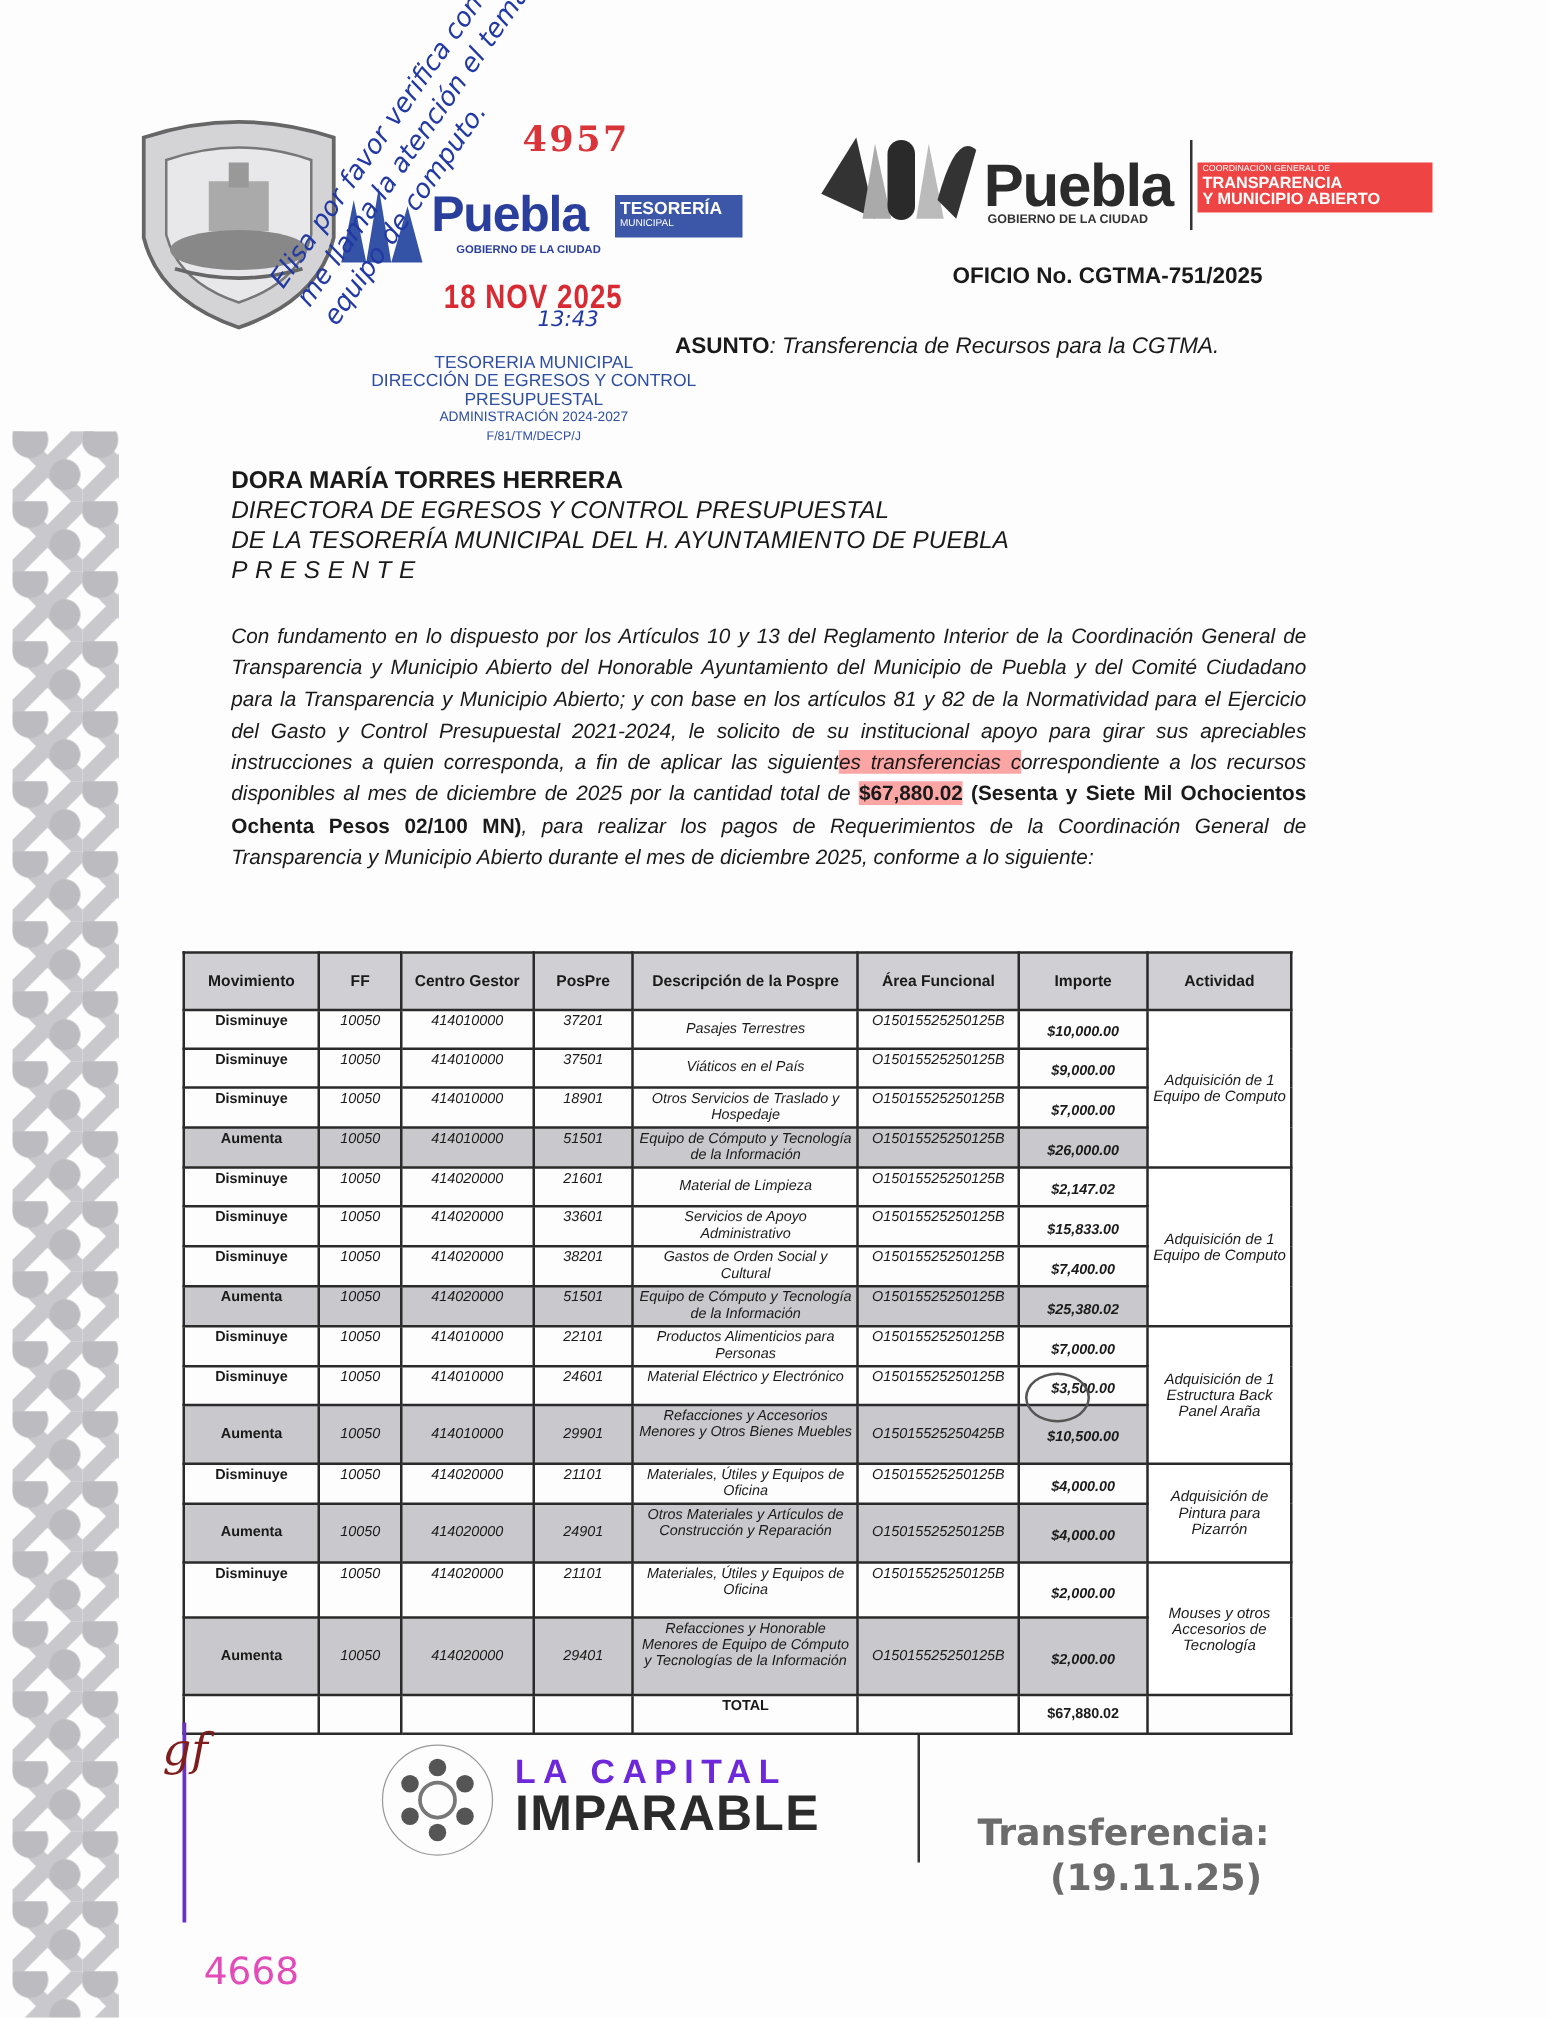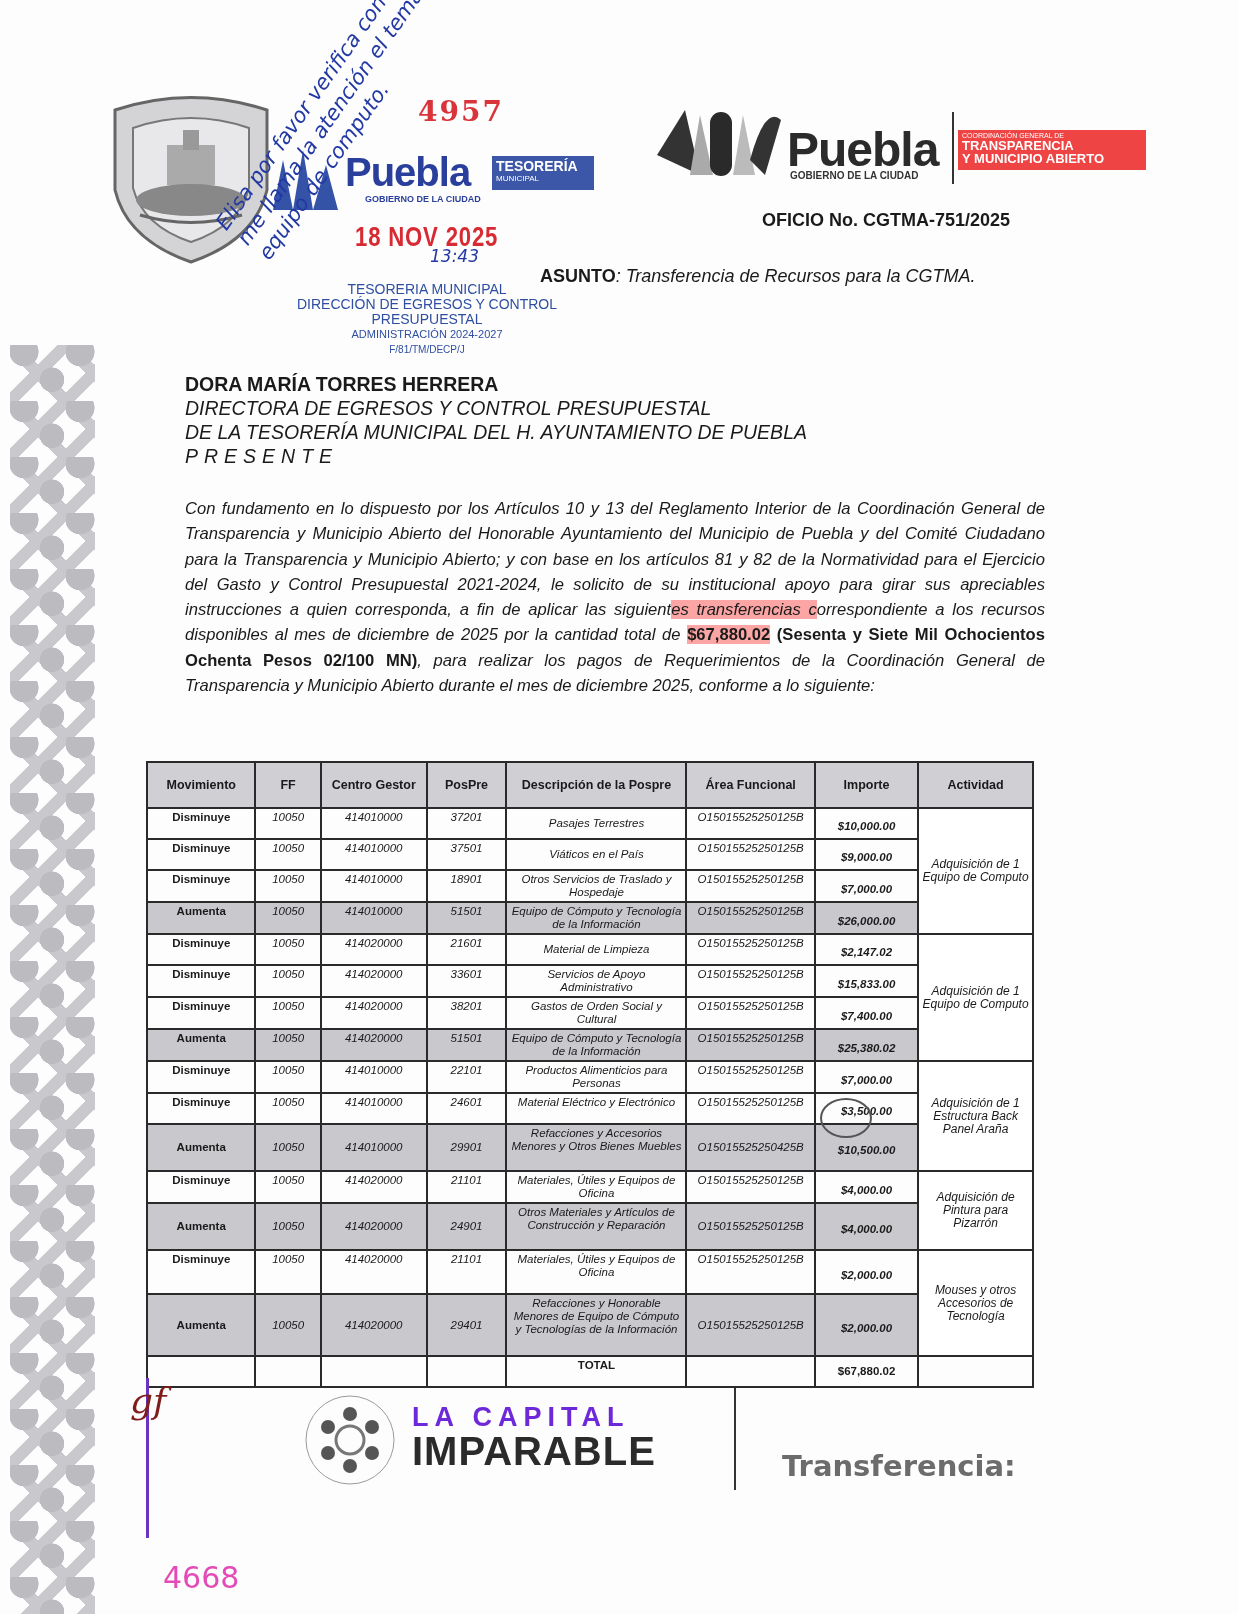--- a/index.html
+++ b/index.html
@@ -328,16 +328,17 @@
   </g>
   <circle cx="48" cy="48" r="14" fill="none" stroke="#777" stroke-width="3"></circle>
 </svg>
 <div class="abs capital">
   <span class="c1">LA CAPITAL</span>
   <span class="c2">IMPARABLE</span>
 </div>
 <div class="abs foot-sep"></div>
 <div class="abs pencil">
   <div style="padding-left:22px">Transferencia:</div>
+  <div style="padding-left:80px">(19.11.25)</div>
 </div>
 <div class="abs sig-line"></div>
 <div class="abs sig-mark">gf</div>
 <div class="abs sig-num">4668</div>
 
 </body></html>

